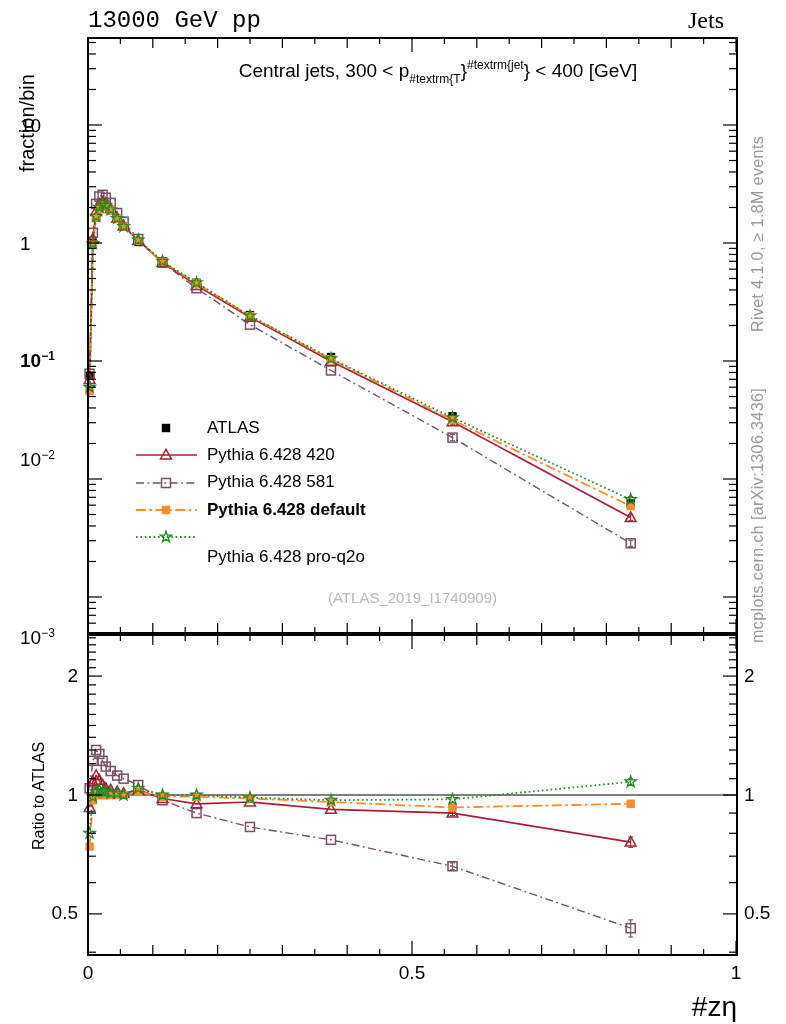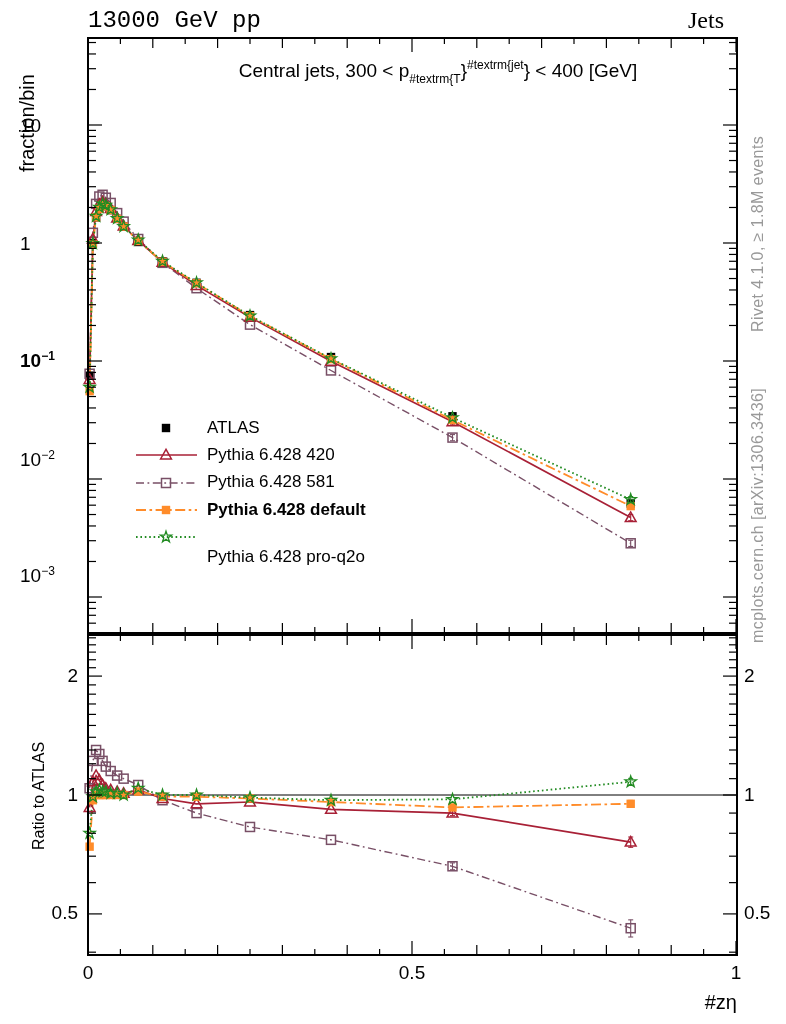--- a/index.html
+++ b/index.html
@@ -12,27 +12,27 @@
   .t-sub{font-size:12px;vertical-align:-6px;}
   .t-sup{font-size:12px;vertical-align:8px;}
   .vlabel{transform:rotate(-90deg);transform-origin:0 0;}
   .ylab-main{left:16px;top:172px;font-size:20px;}
   .ylab-ratio{left:30px;top:850px;font-size:16px;}
   .side-note{left:749px;font-size:16px;color:#999;letter-spacing:.4px;}
   .side-top{top:332px;}
   .side-bot{top:643px;}
   .ytick{left:20px;width:58px;text-align:left;font-size:19px;}
   .sup{font-size:12px;vertical-align:7px;}
-  .yt0{top:114px;}.yt1{top:232px;}.yt2{top:349px;font-weight:bold;}.yt3{top:448px;}.yt4{top:564px;}
+  .yt0{top:114px;}.yt1{top:232px;}.yt2{top:349px;font-weight:bold;}.yt3{top:448px;}.yt4{top:626px;}
   .rtL{left:28px;width:50px;text-align:right;font-size:19px;}
   .rtR{left:744px;width:50px;text-align:left;font-size:19px;}
   .rt0{top:665px;}.rt1{top:784px;}.rt2{top:902px;}
   .xtick{top:962px;font-size:19px;text-align:center;width:40px;}
   .xt0{left:68px;}.xt1{left:392px;}.xt2{left:716px;}
-  .xlab{right:49px;top:991px;font-size:20px;}
+  .xlab{right:49px;top:991px;font-size:28px;}
   .legtxt{left:207px;font-size:17px;}
   .lg0{top:418px;}.lg1{top:445px;}.lg2{top:472px;}.lg3{top:500px;font-weight:bold;}.lg4{top:527px;margin-top:20px;}
   .watermark{left:88px;top:589px;width:649px;text-align:center;font-size:15px;color:#b8b8b8;}
   svg{position:absolute;left:0;top:0;}
 </style>
 </head>
 <body>
 
 <div class="page">
 
@@ -529,13 +529,14 @@
   <span class="abs xtick xt1">0.5</span>
   <span class="abs xtick xt2">1</span>
   <span class="abs xlab">#zη</span>
 
   <span class="abs legtxt lg0">ATLAS</span>
   <span class="abs legtxt lg1">Pythia 6.428 420</span>
   <span class="abs legtxt lg2">Pythia 6.428 581</span>
   <span class="abs legtxt lg3">Pythia 6.428 default</span>
   <span class="abs legtxt lg4">Pythia 6.428 pro-q2o</span>
 
+  <span class="abs watermark">(ATLAS_2019_I1740909)</span>
 </div>
 
 </body></html>

